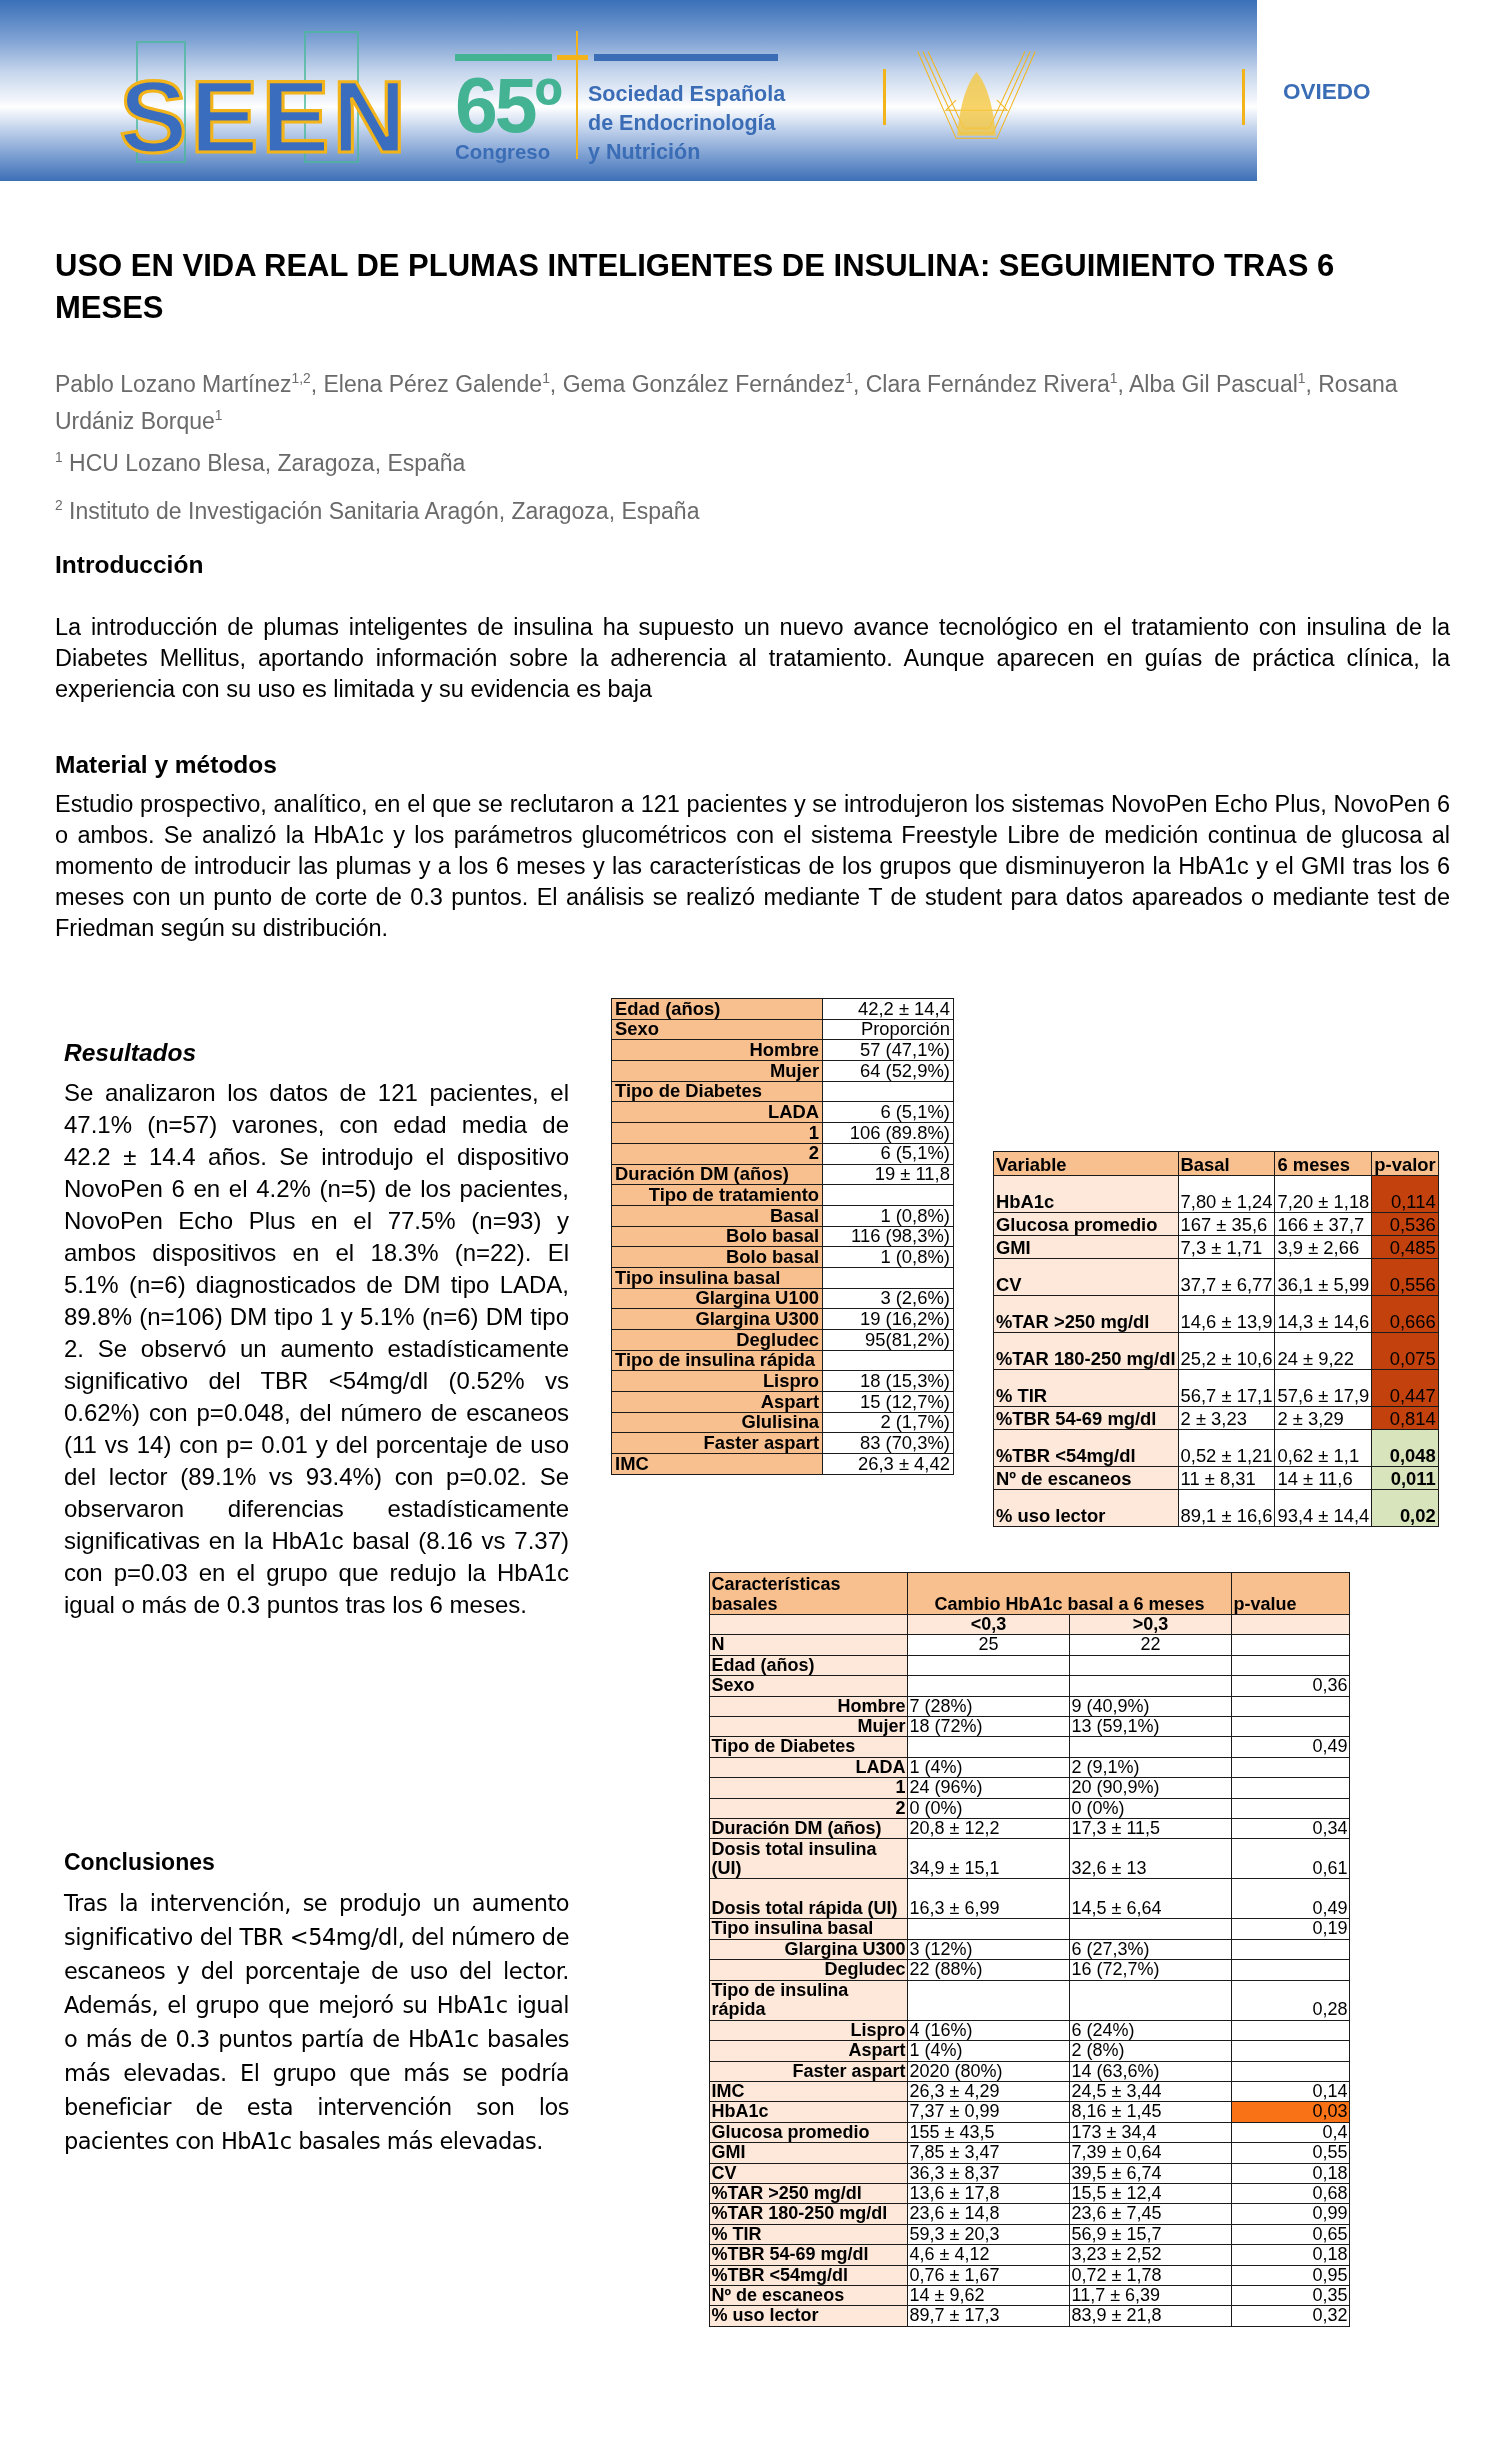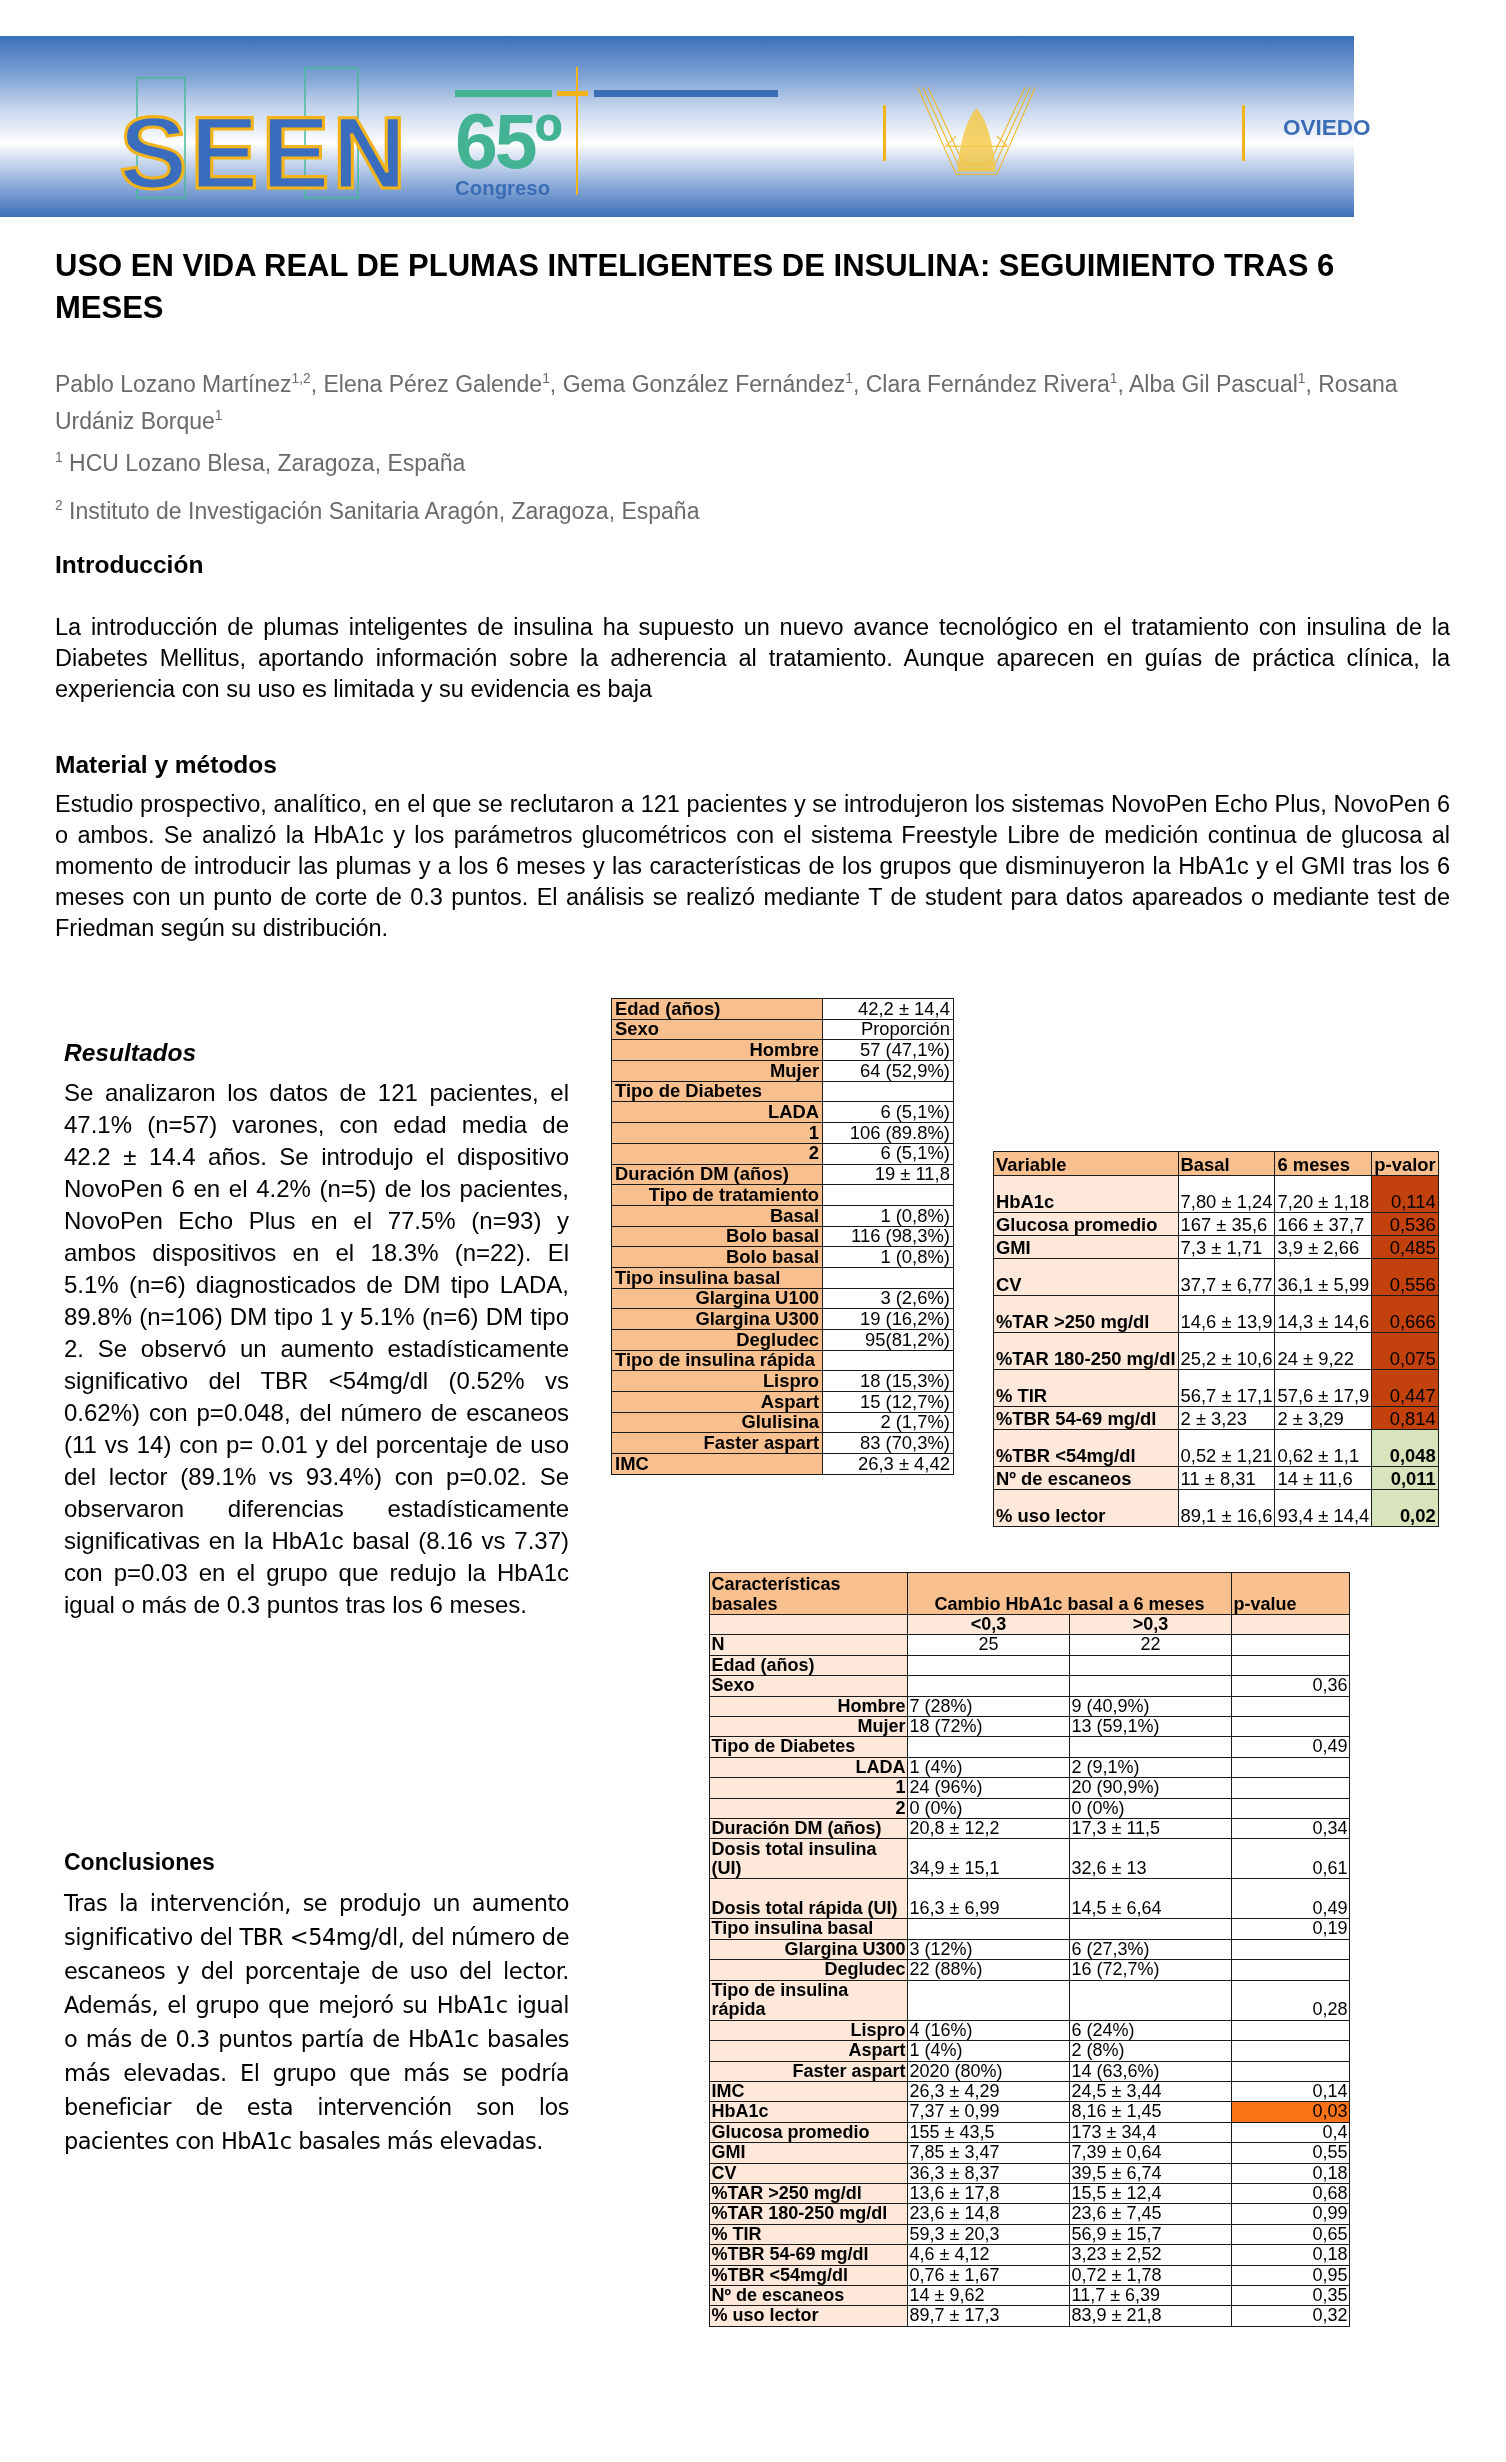--- a/index.html
+++ b/index.html
@@ -1,18 +1,18 @@
 <!DOCTYPE html>
 <html style="font-size:8.2px"><head>
 <meta charset="utf-8">
 <style>
   html, body { margin:0; padding:0; background:#fff; }
   body { width:1507px; height:2462px; position:relative; overflow:hidden; font-family:"Liberation Sans", sans-serif; color:#000; }
-  .header { position:absolute; left:0; top:0; width:1354px; height:181px;
-    background:linear-gradient(to bottom,#3a70b8 0%,#7fa2d4 22%,#c6d6ec 40%,#f4f7fc 56%,#ffffff 59%,#c8d7ee 70%,#7c9fd2 86%,#3d6fb6 100%);margin-top:36px; }
+  .header { position:absolute; left:0; top:0; width:1257px; height:181px;
+    background:linear-gradient(to bottom,#3a70b8 0%,#7fa2d4 22%,#c6d6ec 40%,#f4f7fc 56%,#ffffff 59%,#c8d7ee 70%,#7c9fd2 86%,#3d6fb6 100%); }
   .seen-logo { position:absolute; left:110px; top:20.4px; width:256px; height:138px; }
   .seen-letters { position:absolute; left:9.2px; top:46px; font-family:"Liberation Sans", sans-serif; font-weight:bold; font-size:102px; line-height:1; color:#3b6dbf; letter-spacing:3.1px;
     -webkit-text-stroke:3.1px #f2b41a; }
   .tower { position:absolute; border:2px solid #4ab89a; opacity:.75; }
   .congress-block { position:absolute; left:455px; top:31px; width:358px; height:123px; }
   .bar-green { position:absolute; left:0; top:22.5px; width:97px; height:7.2px; background:#43b394; }
   .bar-yellow { position:absolute; left:102px; top:23.5px; width:31px; height:5.1px; background:#f2b41a; }
   .bar-blue { position:absolute; left:139px; top:22.5px; width:184px; height:7.2px; background:#3a6db5; }
   .vline-y { position:absolute; left:121px; top:0; width:2px; height:128px; background:#f2b41a; }
   .num65 { position:absolute; left:0; top:36px; font-size:77px; font-weight:bold; color:#43b394; line-height:1; letter-spacing:-3.1px; }
@@ -66,20 +66,25 @@
     <div class="tower" style="left:194px;top:10.2px;width:51px;height:128px;"></div>
     <div class="seen-letters">SEEN</div>
   </div>
   <div class="congress-block">
     <div class="bar-green"></div>
     <div class="bar-yellow"></div>
     <div class="bar-blue"></div>
     <div class="vline-y"></div>
     <div class="num65">65º</div>
     <div class="congreso">Congreso</div>
+    <div class="soc">
+      <div>Sociedad Española</div>
+      <div>de Endocrinología</div>
+      <div>y Nutrición</div>
+    </div>
   </div>
   <div class="yel-bar" style="left:883px;"></div>
   <svg class="tent" viewBox="0 0 240 190">
     <g fill="none" stroke="#f2b41a" stroke-width="2">
       <path d="M5 5 L80 175 L160 175 L235 5"></path>
       <path d="M15 5 L88 165 L152 165 L225 5"></path>
       <path d="M25 5 L95 155 L145 155 L215 5"></path>
       <path d="M80 100 L60 120 L180 120 L160 100"></path>
     </g>
     <path d="M120 45 Q150 80 158 170 L82 170 Q90 80 120 45 Z" fill="#f5c842" opacity=".8"></path>

